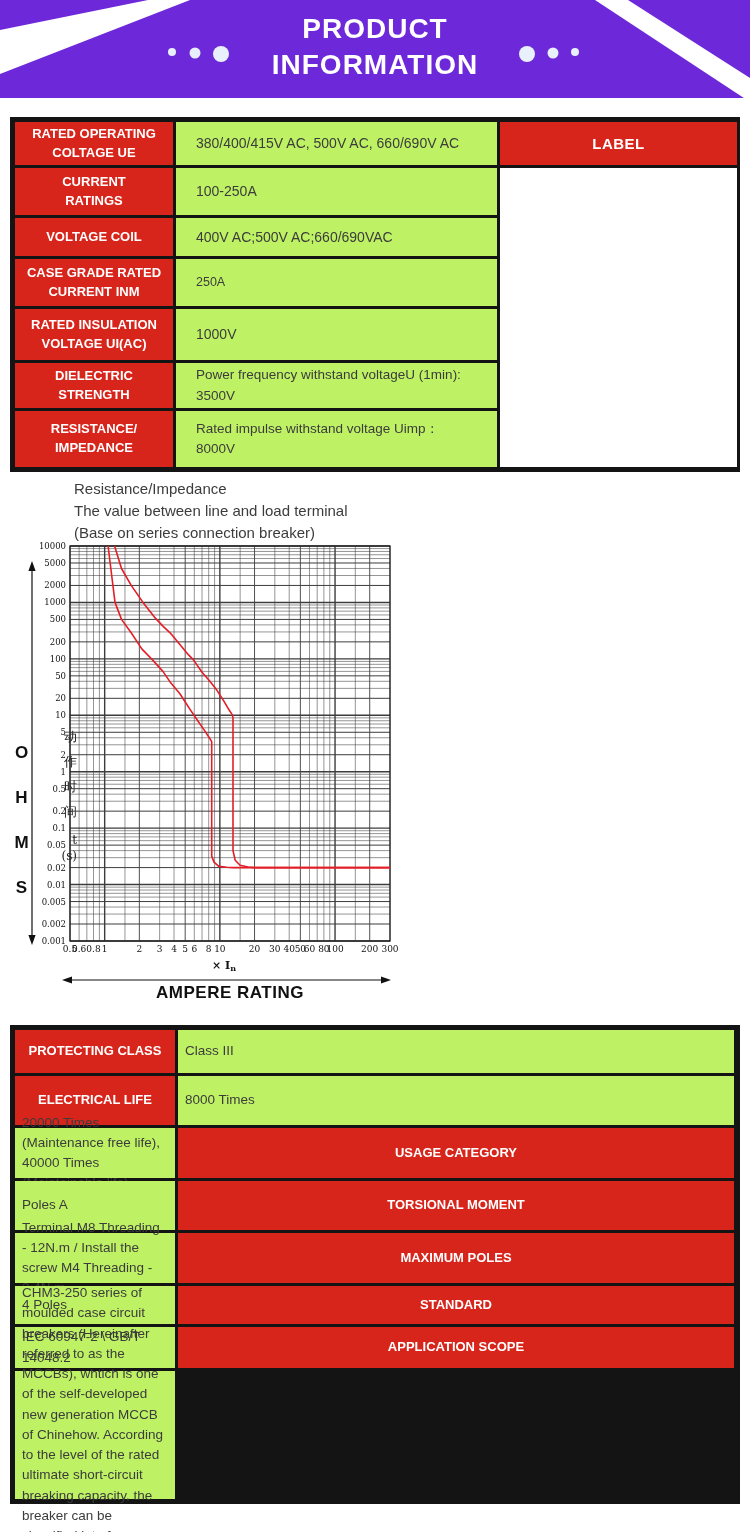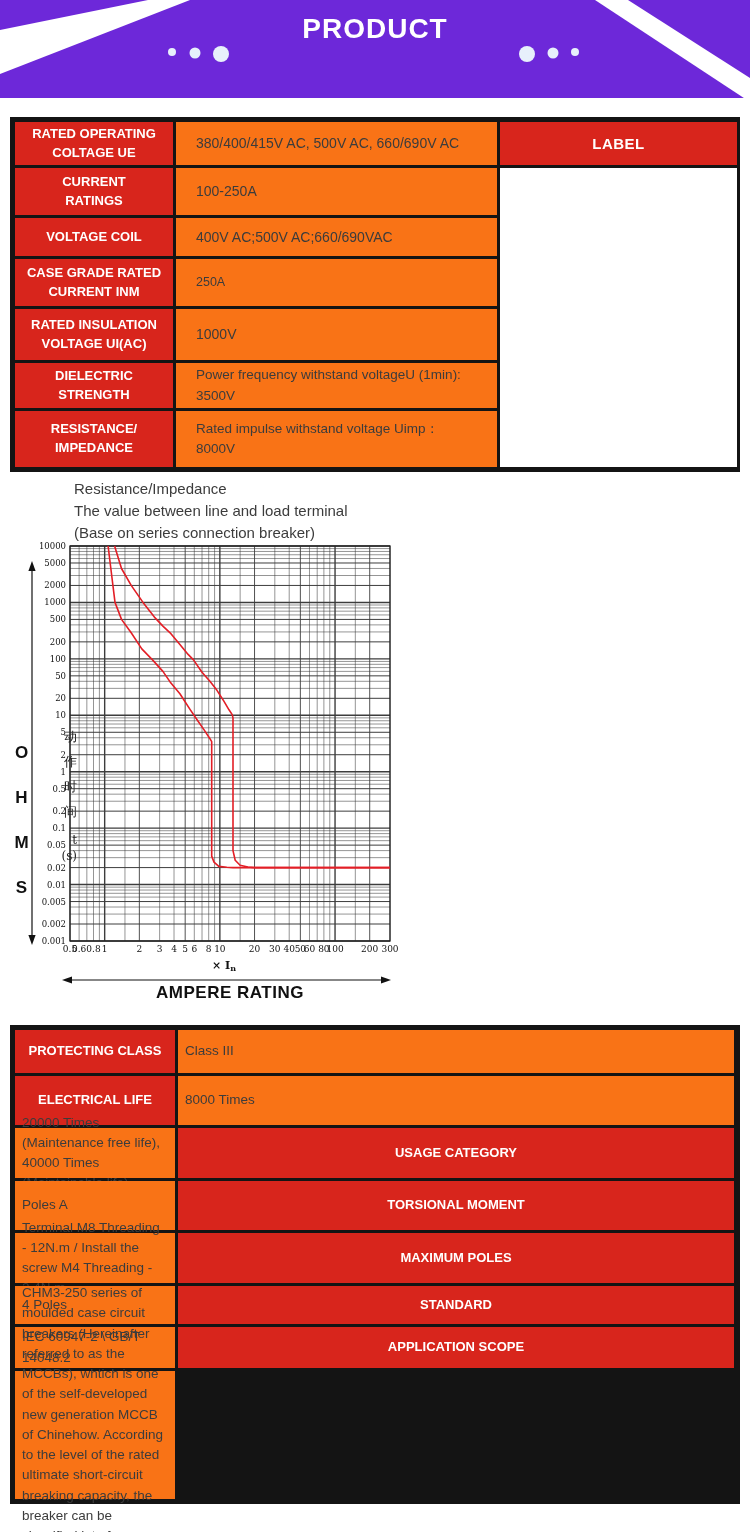--- a/index.html
+++ b/index.html
@@ -9,21 +9,21 @@
   
   .banner{position:absolute;left:0;top:0;width:750px;height:98px;background:#6d28d9;overflow:hidden;}
   .banner svg{position:absolute;left:0;top:0;}
   .banner-title{position:absolute;left:0;top:11px;width:100%;text-align:center;color:#ffffff;
     font-weight:bold;font-size:28px;line-height:36px;letter-spacing:1px;}
 
   
   .tbl{position:absolute;background:#141414;padding:5px;display:grid;gap:3px;box-sizing:border-box;}
   .tbl .lbl{background:#d8251c;color:#ffffff;font-weight:bold;display:flex;align-items:center;justify-content:center;
     text-align:center;white-space:pre-line;font-size:13px;line-height:1.45;}
-  .tbl .val{background:#f97316;color:#3c3c3c;display:flex;align-items:center;font-size:14px;white-space:pre-line;line-height:1.5;}
+  .tbl .val{background:#bef264;color:#3c3c3c;display:flex;align-items:center;font-size:14px;white-space:pre-line;line-height:1.5;}
   #spec-table{left:10px;top:117px;width:730px;height:355px;grid-template-columns:158px 321px 237px;
     grid-template-rows:43px 47px 38px 47px 51px 45px 56px;}
   #spec-table .val{padding-left:20px;}
   #spec-table .two-line{font-size:13.5px;}
   .label-header{background:#d8251c;color:#fff;font-weight:bold;font-size:15px;display:flex;align-items:center;justify-content:center;letter-spacing:.5px;}
   .label-body{background:#ffffff;grid-column:3;grid-row:2 / span 6;}
 
   #info-table{left:10px;top:1025px;width:730px;height:479px;grid-template-columns:160px 556px;
     grid-template-rows:43px 49px 50px 49px 50px 38px 41px 128px;}
   #info-table .val{padding-left:7px;padding-right:8px;font-size:13.5px;}
@@ -53,20 +53,21 @@
       <polygon points="595,0 628,0 750,78 750,102" fill="#ffffff"></polygon>
       <circle cx="172" cy="52" r="4" fill="#e7f0fb"></circle>
       <circle cx="195" cy="53" r="5.5" fill="#e7f0fb"></circle>
       <circle cx="221" cy="54" r="8" fill="#e7f0fb"></circle>
       <circle cx="527" cy="54" r="8" fill="#e7f0fb"></circle>
       <circle cx="553" cy="53" r="5.5" fill="#e7f0fb"></circle>
       <circle cx="575" cy="52" r="4" fill="#e7f0fb"></circle>
     </svg>
     <div class="banner-title">
       <div>PRODUCT</div>
+      <div>INFORMATION</div>
     </div>
   </div>
 
   <div class="tbl" id="spec-table">
     <div class="lbl">RATED OPERATING
 COLTAGE UE</div>
     <div class="val">380/400/415V AC, 500V AC, 660/690V AC</div>
     <div class="label-header">LABEL</div>
 
     <div class="lbl" style="grid-column:1">CURRENT

